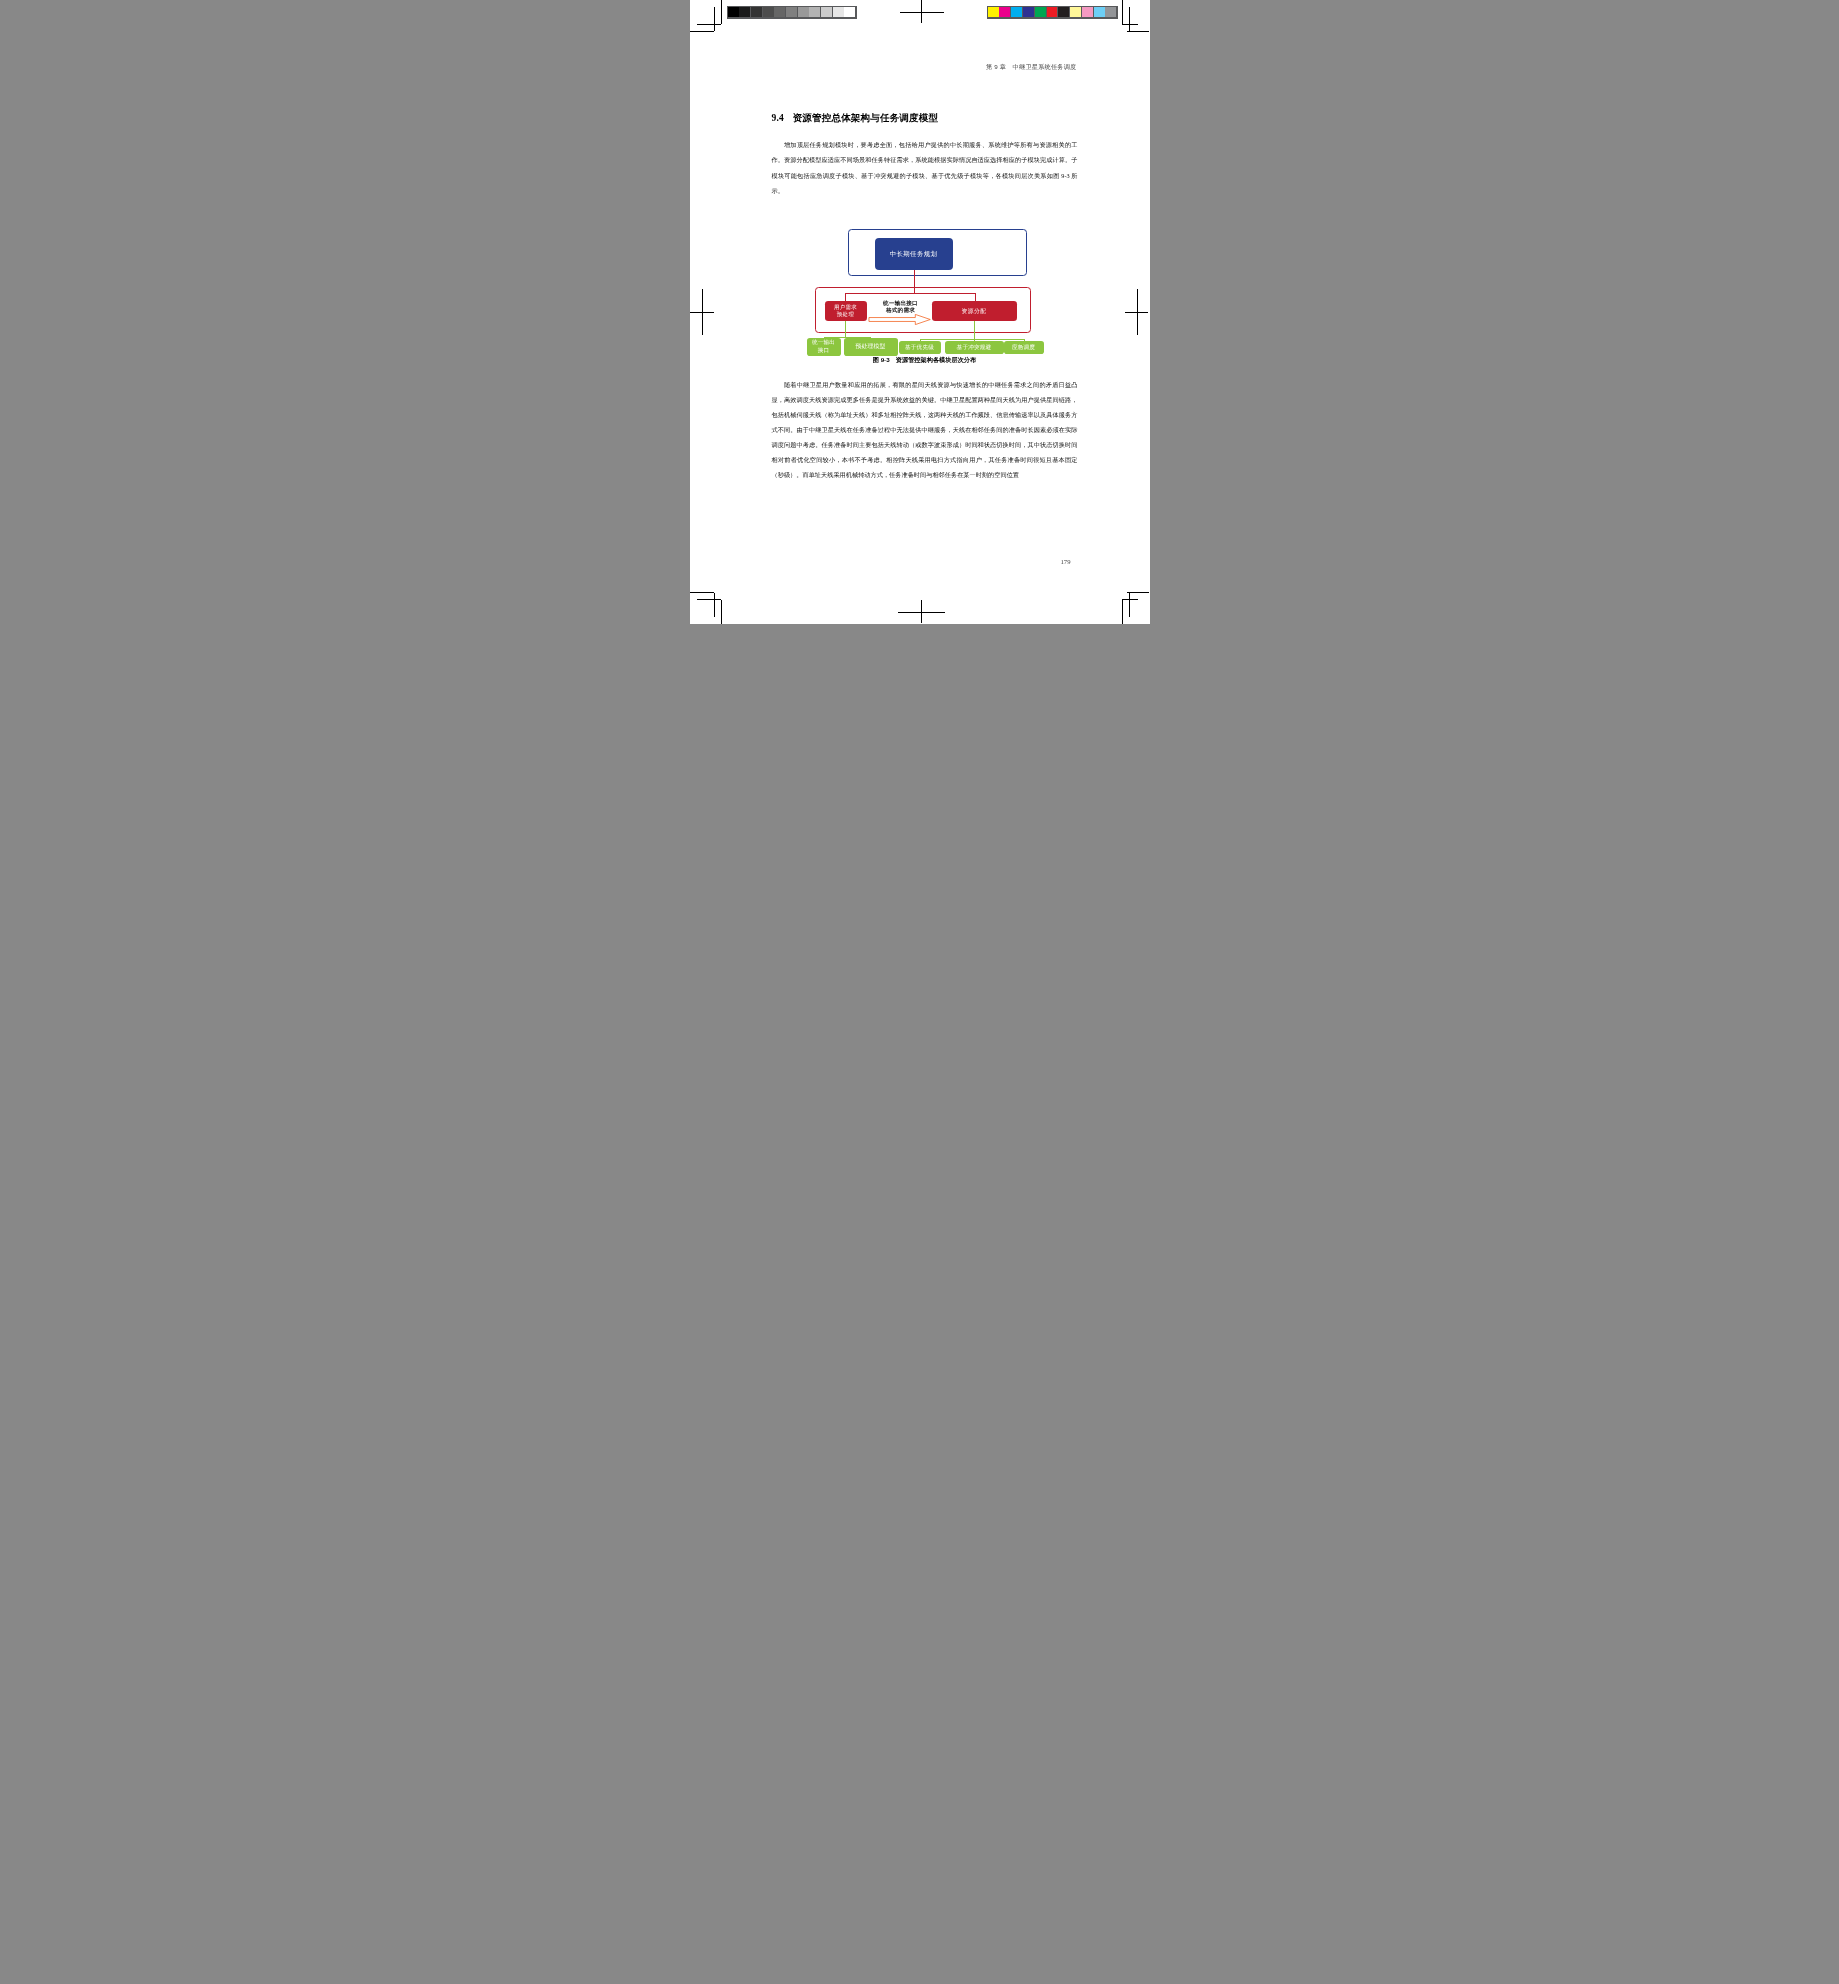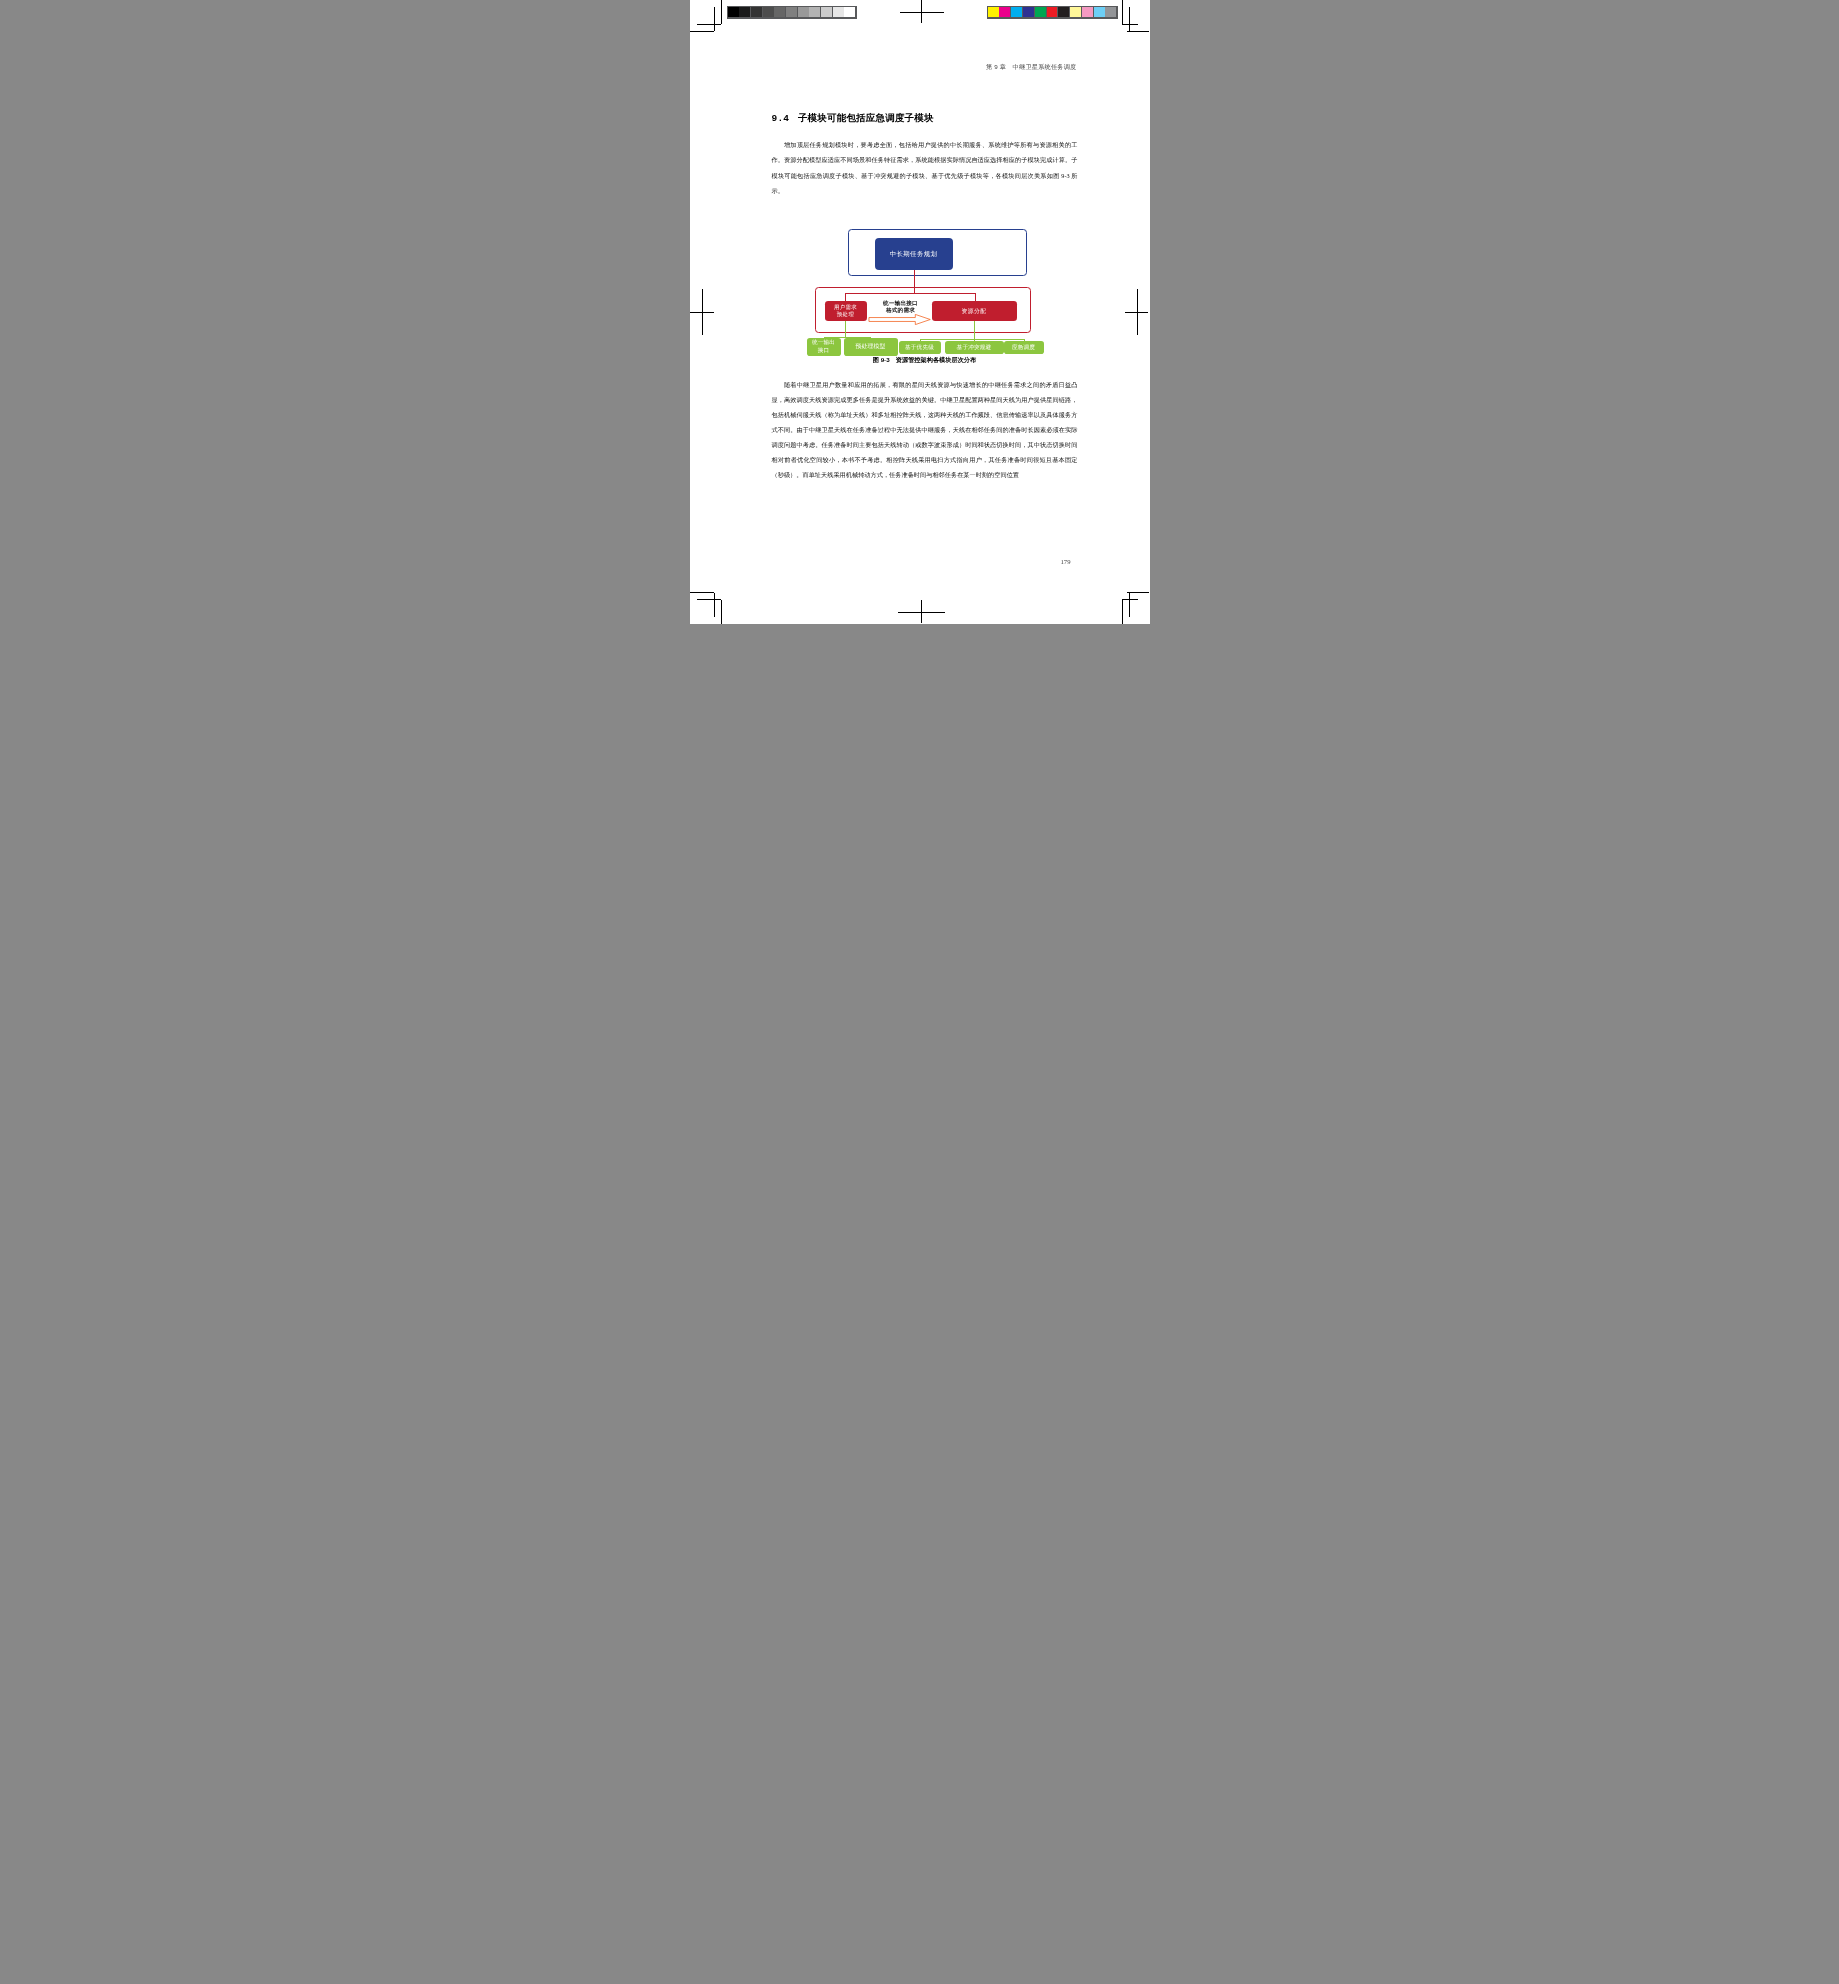--- a/index.html
+++ b/index.html
@@ -20,21 +20,21 @@
     font-family:"Liberation Sans","DejaVu Sans",sans-serif;
     font-size:6.2px;color:#3f3f3f;letter-spacing:0.2px;
   }
   .folio{position:absolute;top:558px;right:79px;font-size:6.7px;color:#444;}
   
   .section-head{
     position:absolute;left:82px;top:112px;
     font-family:"Liberation Sans","DejaVu Sans",sans-serif;
     font-weight:700;font-size:9.5px;color:#000;letter-spacing:0.2px;
   }
-  .section-head .num{font-family:Liberation Mono, monospace;margin-right:8.7px;}
+  .section-head .num{font-family:Liberation Serif, serif;margin-right:8.7px;}
   .body-par{
     position:absolute;left:82px;width:306px;
     font-size:6.2px;text-align:justify;text-justify:inter-ideograph;
     text-indent:2em;color:#101010;margin:0;
   }
   .par1{top:137px;line-height:15.4px;}
   .par2{top:377px;line-height:15px;}
   .fig-caption{
     position:absolute;left:82px;top:356px;width:306px;text-align:center;
     font-family:"Liberation Sans","DejaVu Sans",sans-serif;
@@ -125,21 +125,21 @@
   <div class="mark" style="left:208px;top:612px;width:47px;height:1px"></div>
 
   <div class="mark" style="left:432px;top:600px;width:0.6px;height:24px"></div>
   <div class="mark" style="left:439px;top:593px;width:0.4px;height:24px"></div>
   <div class="mark" style="left:432px;top:599px;width:16.3px;height:1px"></div>
   <div class="mark" style="left:437px;top:592px;width:22.6px;height:1px"></div>
 
   <div class="running-head">第 9 章　中继卫星系统任务调度</div>
 
   <div class="section-head">
-    <span class="num">9.4</span><span>子模块可能包括应急调度子模块</span>
+    <span class="num">9.4</span><span>资源管控总体架构与任务调度模型</span>
   </div>
 
   <p class="body-par par1">增加顶层任务规划模块时，要考虑全面，包括给用户提供的中长期服务、系统维护等所有与资源相关的工作。资源分配模型应适应不同场景和任务特征需求，系统能根据实际情况自适应选择相应的子模块完成计算。子模块可能包括应急调度子模块、基于冲突规避的子模块、基于优先级子模块等，各模块间层次关系如图 9-3 所示。</p>
 
   <div class="dgm blue-outer"></div>
   <div class="dgm blue-box">中长期任务规划</div>
 
   <div class="cline c-red" style="left:224px;top:270px;width:0.6px;height:23px"></div>
 
   <div class="dgm red-outer"></div>

